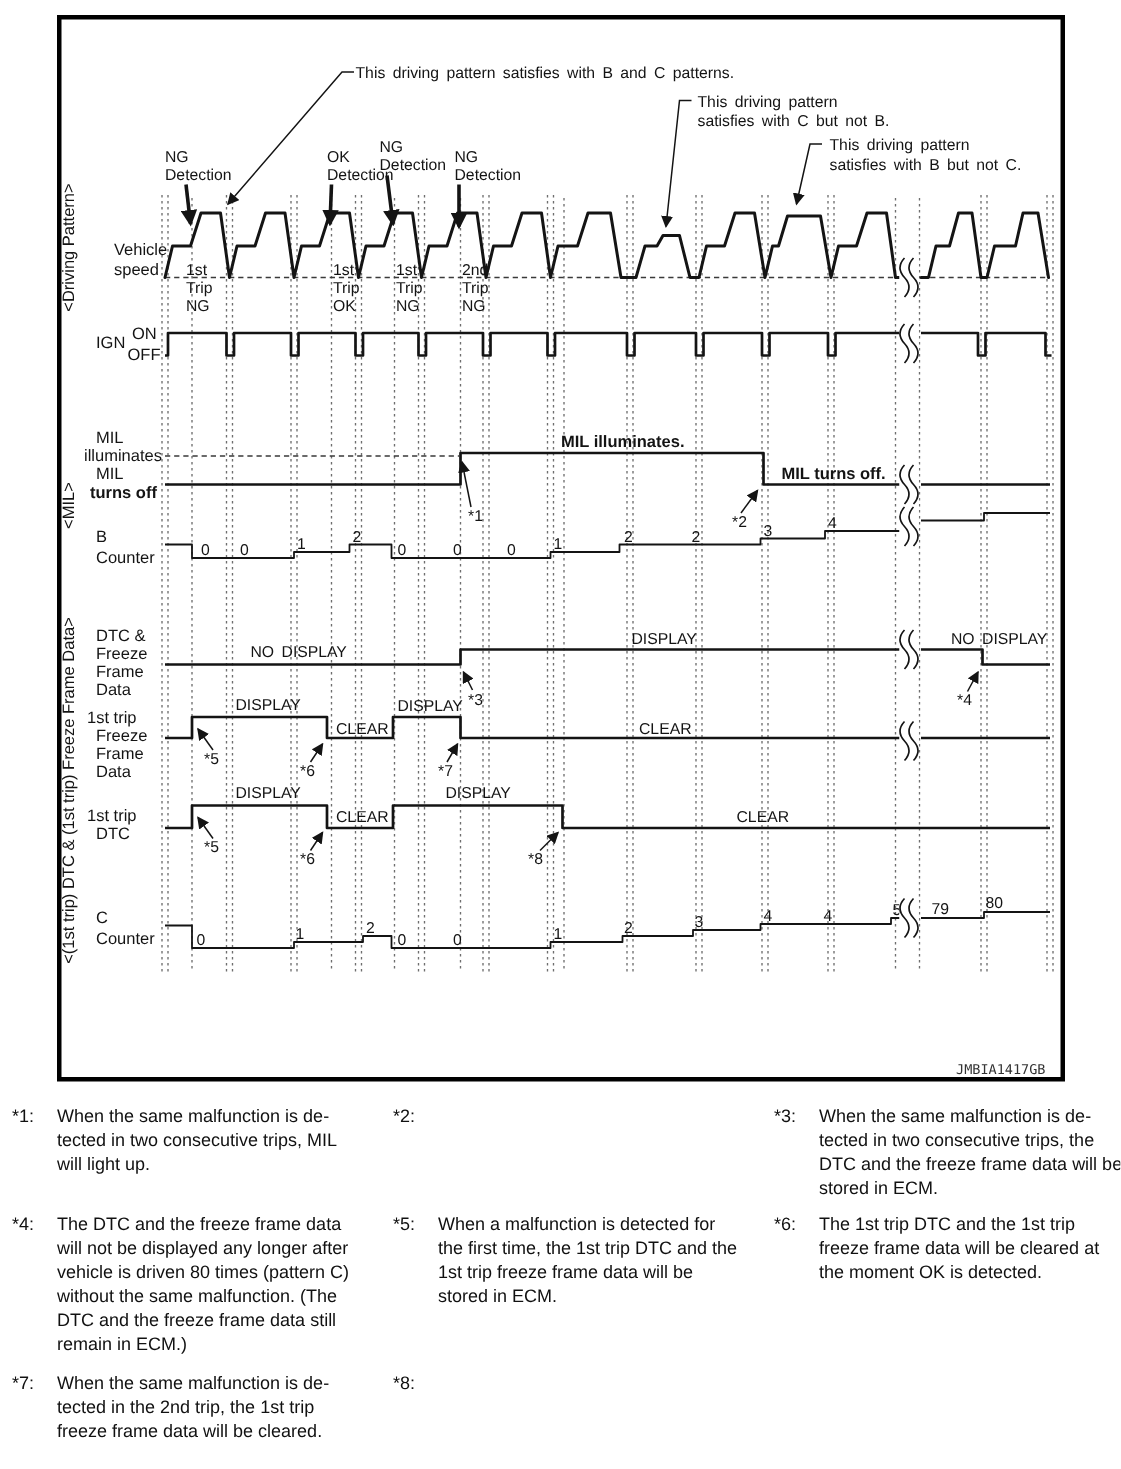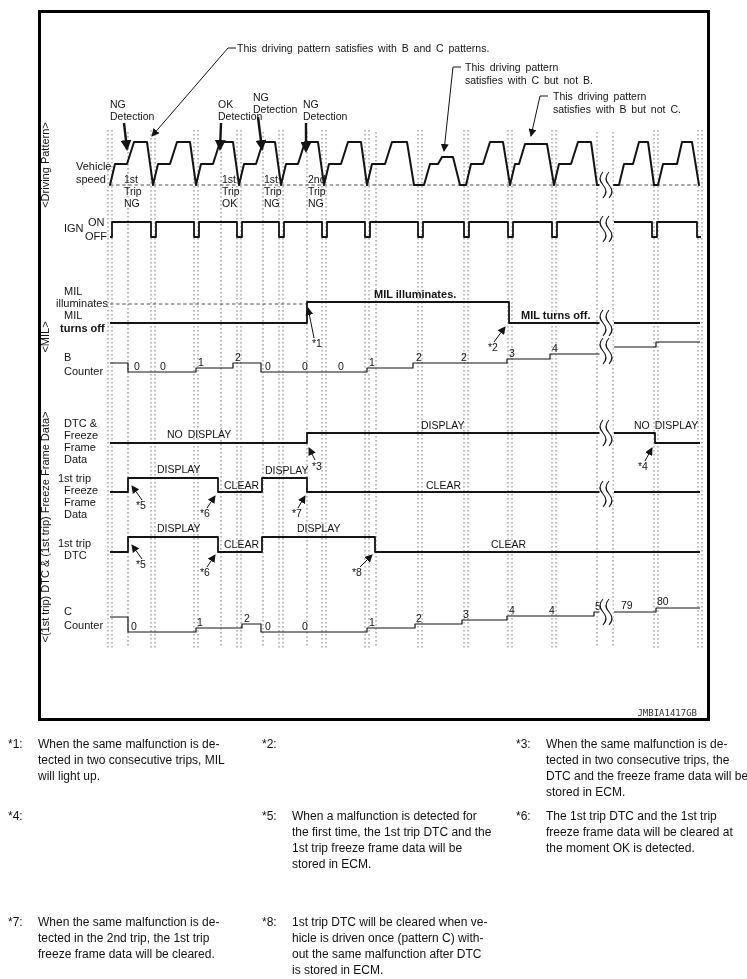--- a/index.html
+++ b/index.html
@@ -268,20 +268,26 @@
   </div>
   <div class="note" style="left:516px;top:736px;width:228px">
     <span class="mark">*3:</span>
     <span class="txt">When the same malfunction is de-
 tected in two consecutive trips, the
 DTC and the freeze frame data will be
 stored in ECM.</span>
   </div>
   <div class="note" style="left:8px;top:808px;width:240px">
     <span class="mark">*4:</span>
+    <span class="txt">The DTC and the freeze frame data
+will not be displayed any longer after
+vehicle is driven 80 times (pattern C)
+without the same malfunction. (The
+DTC and the freeze frame data still
+remain in ECM.)</span>
   </div>
   <div class="note" style="left:262px;top:808px;width:240px">
     <span class="mark">*5:</span>
     <span class="txt">When a malfunction is detected for
 the first time, the 1st trip DTC and the
 1st trip freeze frame data will be
 stored in ECM.</span>
   </div>
   <div class="note" style="left:516px;top:808px;width:228px">
     <span class="mark">*6:</span>
@@ -290,20 +296,16 @@
 the moment OK is detected.</span>
   </div>
   <div class="note" style="left:8px;top:914px;width:240px">
     <span class="mark">*7:</span>
     <span class="txt">When the same malfunction is de-
 tected in the 2nd trip, the 1st trip
 freeze frame data will be cleared.</span>
   </div>
   <div class="note" style="left:262px;top:914px;width:240px">
     <span class="mark">*8:</span>
-    <span class="txt">1st trip DTC will be cleared when ve-
-hicle is driven once (pattern C) with-
-out the same malfunction after DTC
-is stored in ECM.</span>
   </div>
 </div>
 
 </div>
 
 </body></html>

